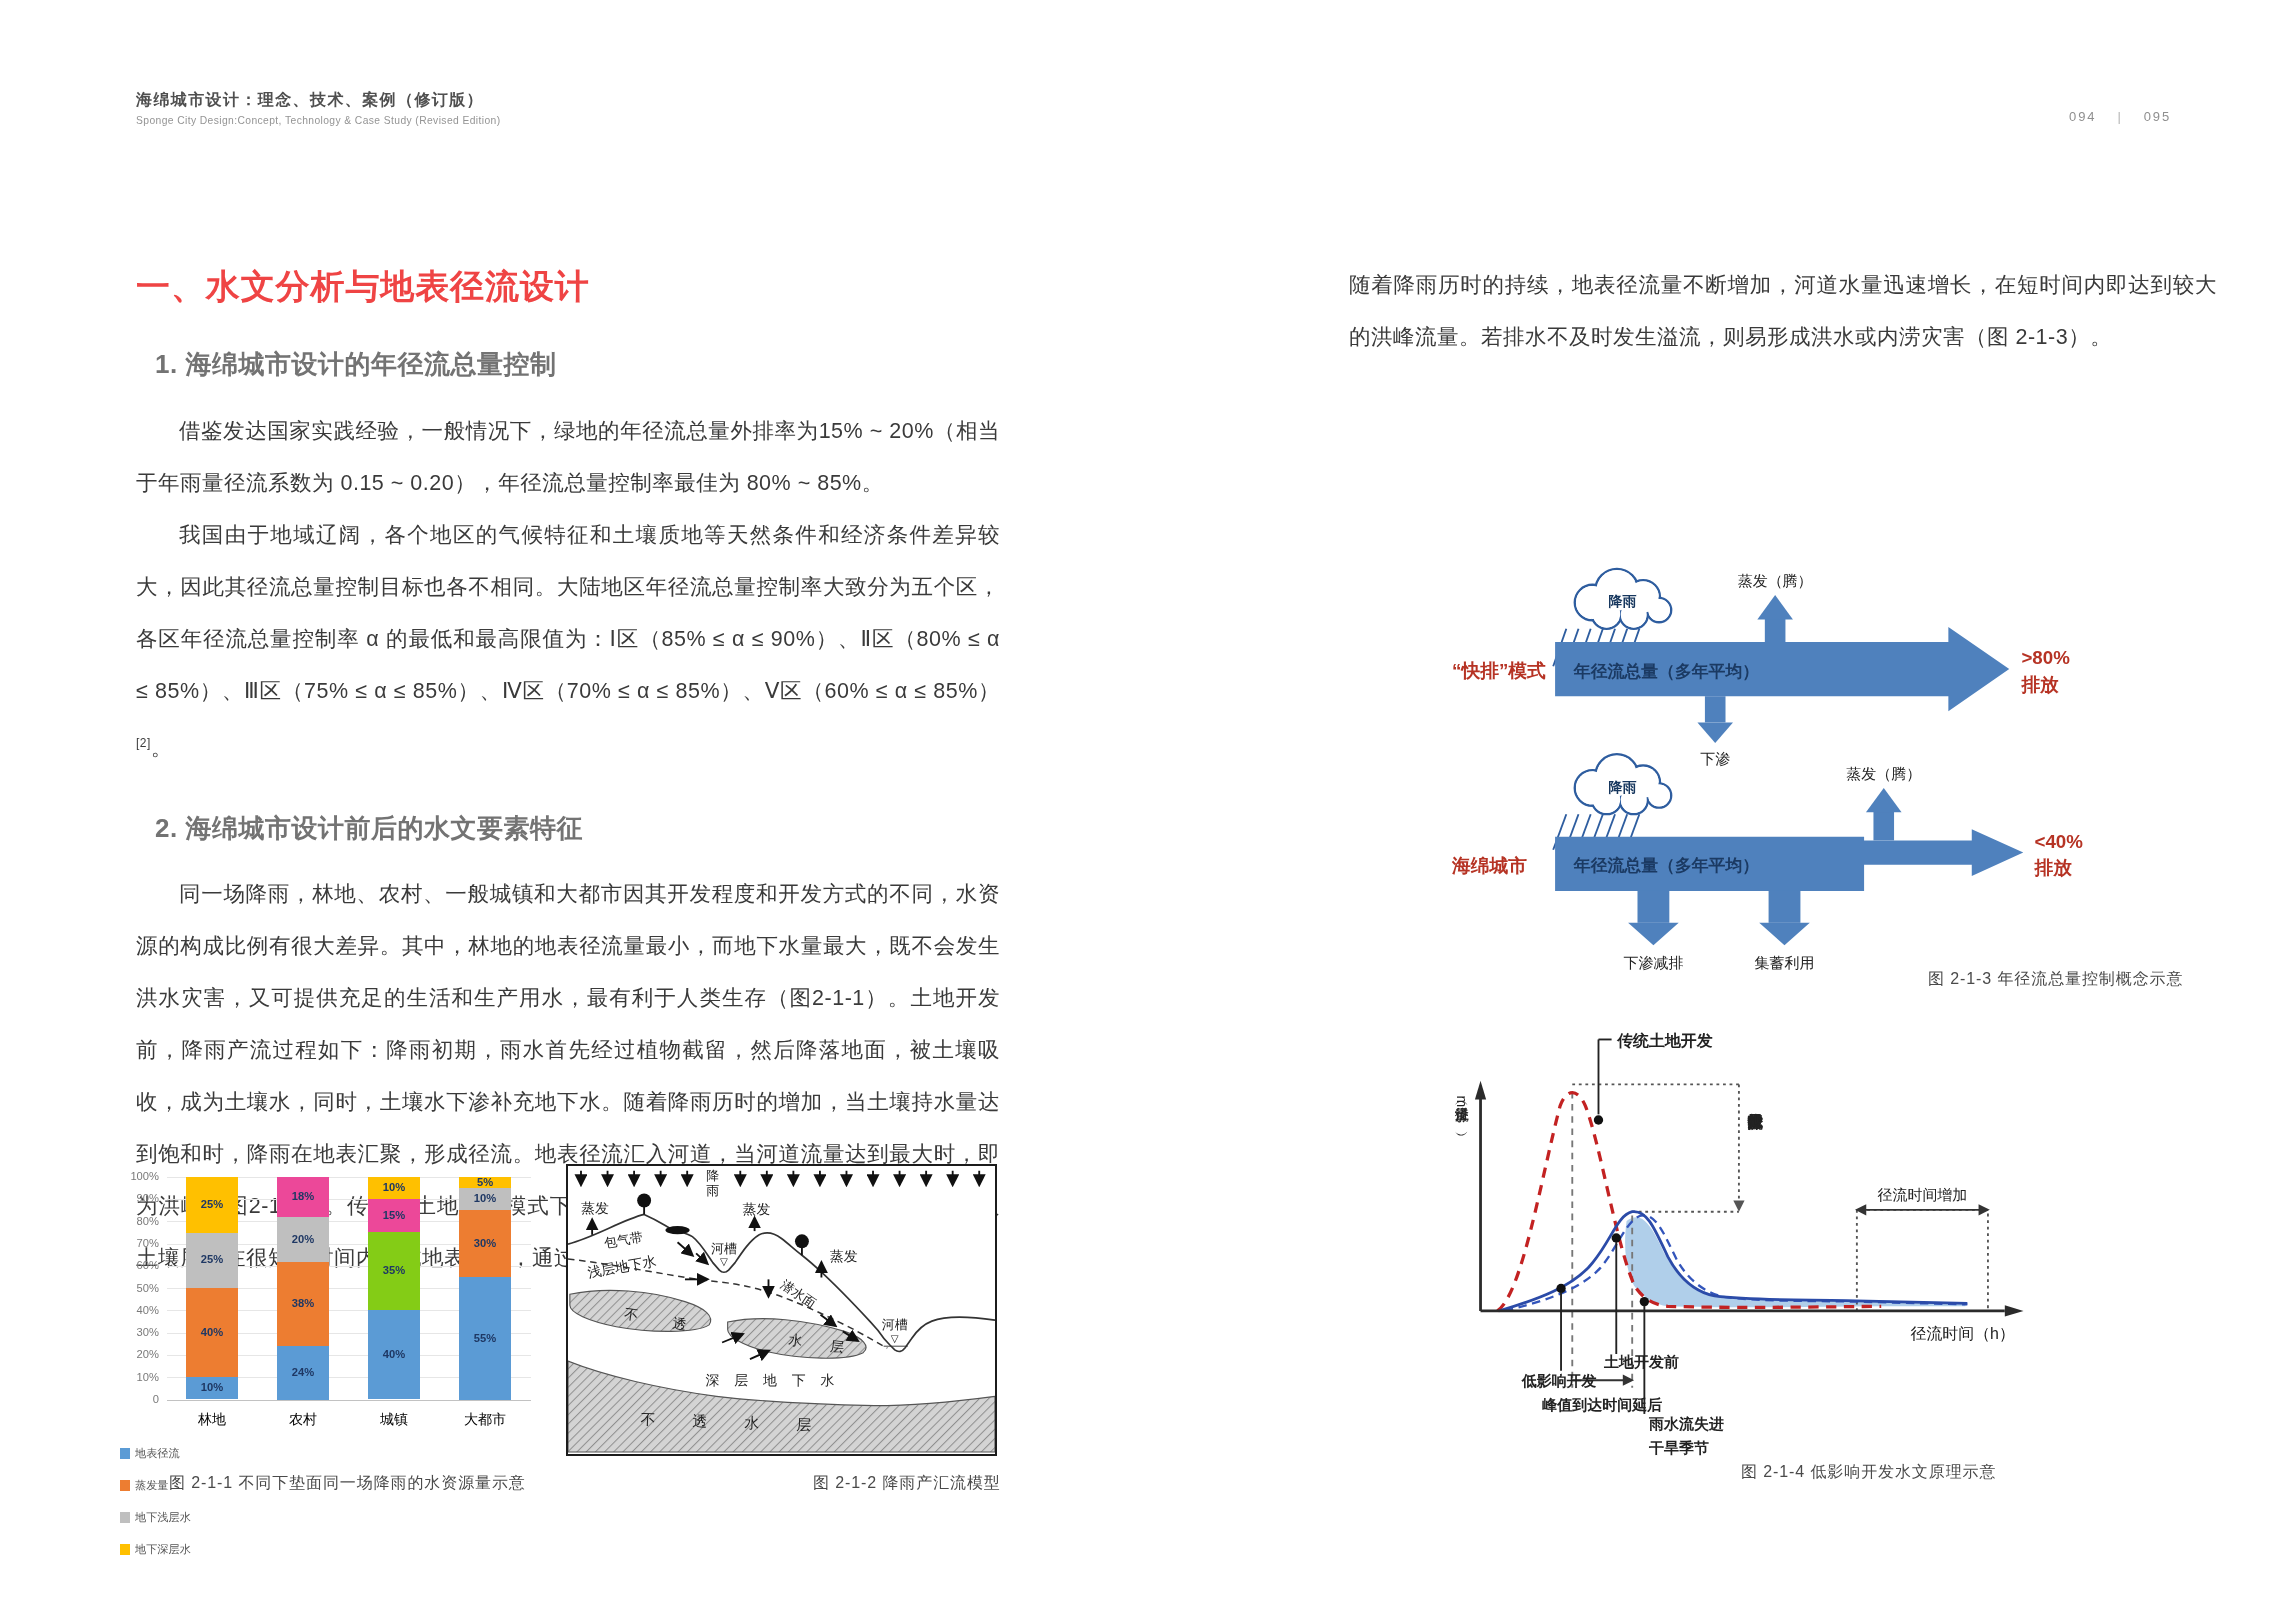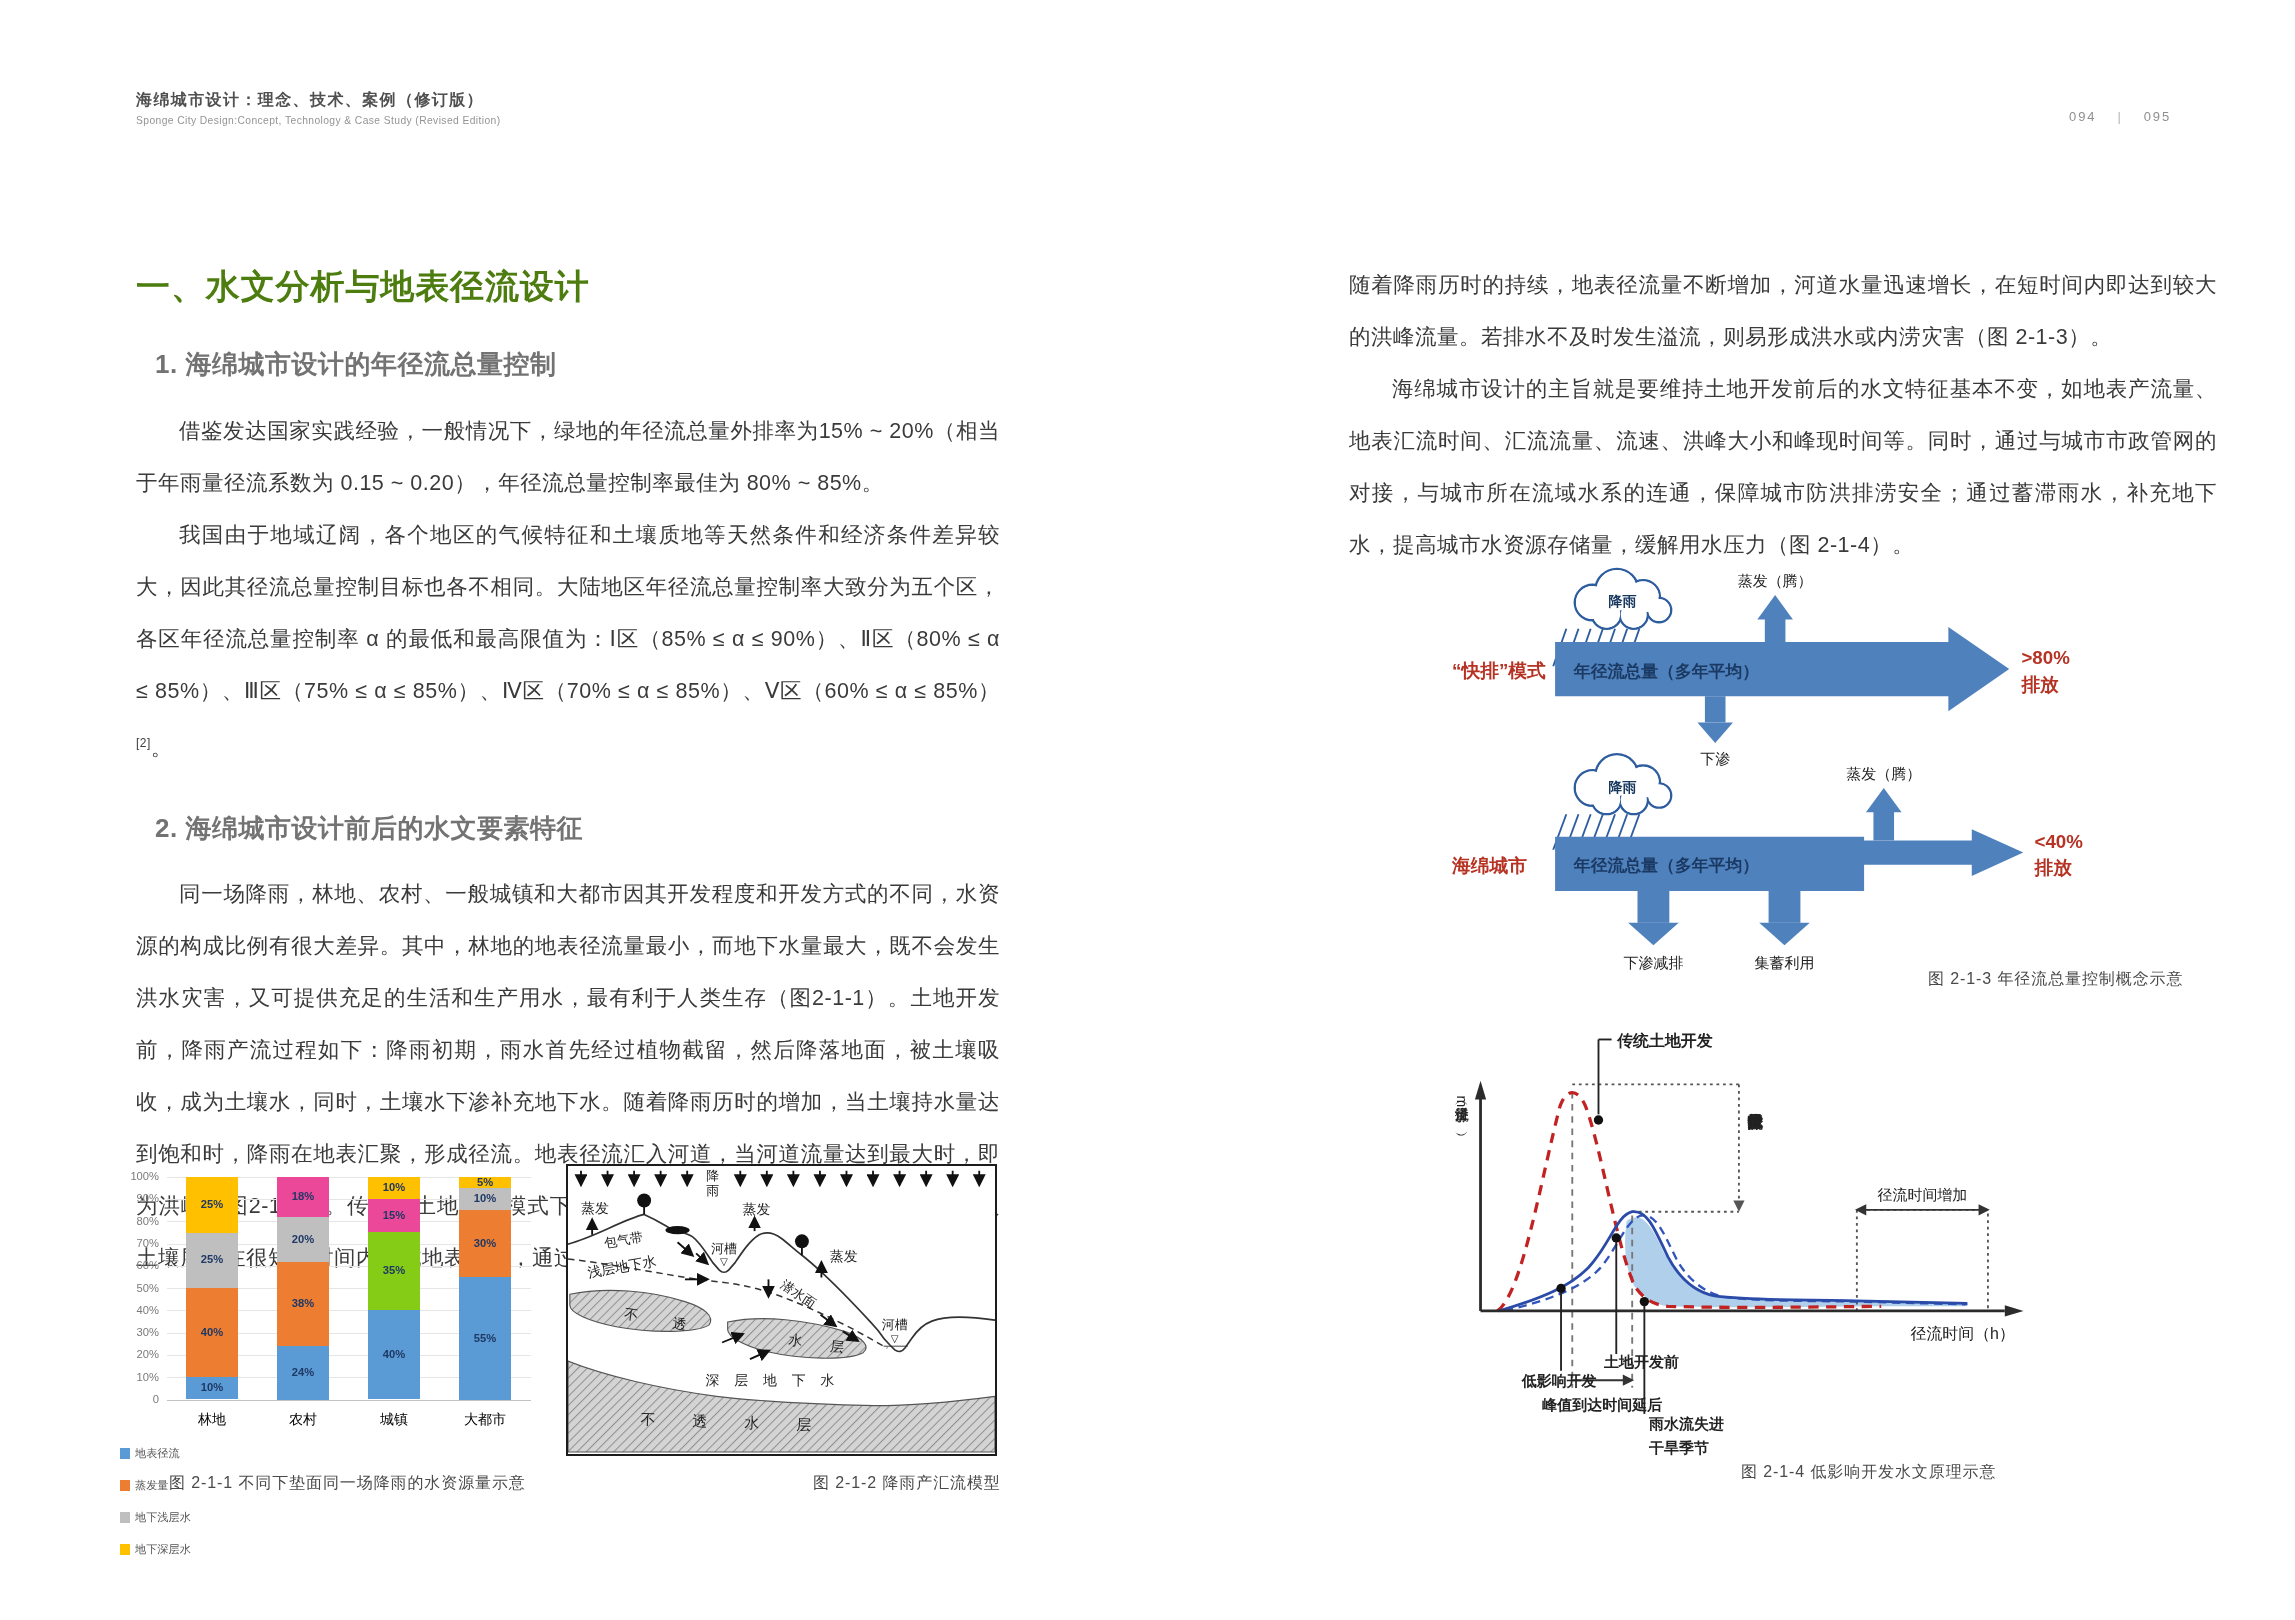--- a/index.html
+++ b/index.html
@@ -9,21 +9,21 @@
   .bookhead{position:absolute;left:136px;top:90px;}
   .book-title{font-size:16px;font-weight:bold;color:#4f4f4f;letter-spacing:1.4px;}
   .book-sub{font-size:10.3px;color:#949494;margin-top:3.7px;letter-spacing:0.4px;}
   .pagenums{position:absolute;left:2069px;top:109px;display:flex;gap:21px;
             font-size:13px;color:#8f8f8f;letter-spacing:1.9px;text-align:right;}
   .pagenums .sep{color:#b5b5b5;}
   
   .col{position:absolute;width:864px;}
   .col-left{left:136px;top:264px;}
   .col-right{left:1349px;top:259px;width:868px;}
-  h1.doc-title{font-size:34px;font-weight:bold;color:#4d7c0f;margin:0;letter-spacing:0.9px;}
+  h1.doc-title{font-size:34px;font-weight:bold;color:#ef4444;margin:0;letter-spacing:0.9px;}
   h2.sec{font-size:26px;font-weight:bold;color:#737373;margin:37px 0 22.5px 19px;letter-spacing:0.5px;}
   p.body{font-size:21.5px;line-height:52px;margin:0;text-align:justify;text-indent:2em;
          color:#3a3a3a;letter-spacing:0.5px;}
   p.body.noindent{text-indent:0;}
   p.body sup{font-size:12px;}
   .caption{position:absolute;font-size:16px;color:#4a4a4a;letter-spacing:0.9px;white-space:nowrap;}
   
   #fig211-chart{position:absolute;left:120px;top:1171px;width:423px;height:292px;}
   #fig211-chart .grid{position:absolute;height:0.9px;background:#e6e6e6;}
   #fig211-chart .axis{position:absolute;height:0.9px;background:#c2c2c2;}
@@ -59,21 +59,20 @@
     <h1 class="doc-title">一、水文分析与地表径流设计</h1>
     <h2 class="sec">1. 海绵城市设计的年径流总量控制</h2>
     <p class="body">借鉴发达国家实践经验，一般情况下，绿地的年径流总量外排率为15% ~ 20%（相当于年雨量径流系数为 0.15 ~ 0.20），年径流总量控制率最佳为 80% ~ 85%。</p>
     <p class="body"><span>我国由于地域辽阔，各个地区的气候特征和土壤质地等天然条件和经济条件差异较大，因此其径流总量控制目标也各不相同。大陆地区年径流总量控制率大致分为五个区，各区年径流总量控制率 α 的最低和最高限值为：Ⅰ区（85% ≤ α ≤ 90%）、Ⅱ区（80% ≤ α ≤ 85%）、Ⅲ区（75% ≤ α ≤ 85%）、Ⅳ区（70% ≤ α ≤ 85%）、Ⅴ区（60% ≤ α ≤ 85%）</span><sup>[2]</sup><span>。</span></p>
     <h2 class="sec">2. 海绵城市设计前后的水文要素特征</h2>
     <p class="body">同一场降雨，林地、农村、一般城镇和大都市因其开发程度和开发方式的不同，水资源的构成比例有很大差异。其中，林地的地表径流量最小，而地下水量最大，既不会发生洪水灾害，又可提供充足的生活和生产用水，最有利于人类生存（图2-1-1）。土地开发前，降雨产流过程如下：降雨初期，雨水首先经过植物截留，然后降落地面，被土壤吸收，成为土壤水，同时，土壤水下渗补充地下水。随着降雨历时的增加，当土壤持水量达到饱和时，降雨在地表汇聚，形成径流。地表径流汇入河道，当河道流量达到最大时，即为洪峰（图2-1-2）。传统的土地开发模式下，表土层被大量硬质化，降雨无法下渗进入土壤层，在很短的时间内形成地表径流，通过市政管道迅速汇入河道。</p>
   </div>
 
   <div class="col col-right">
     <p class="body noindent">随着降雨历时的持续，地表径流量不断增加，河道水量迅速增长，在短时间内即达到较大的洪峰流量。若排水不及时发生溢流，则易形成洪水或内涝灾害（图 2-1-3）。</p>
-    <p class="body">海绵城市设计的主旨就是要维持土地开发前后的水文特征基本不变，如地表产流量、地表汇流时间、汇流流量、流速、洪峰大小和峰现时间等。同时，通过与城市市政管网的对接，与城市所在流域水系的连通，保障城市防洪排涝安全；通过蓄滞雨水，补充地下水，提高城市水资源存储量，缓解用水压力（图 2-1-4）。</p>
   </div>
 
   <div id="fig211-chart">
       <div class="ytick" style="left: 0px; top: 222px; width: 39px;">0</div>
       <div class="grid" style="left: 47px; top: 206px; width: 364px;"></div>
       <div class="ytick" style="left: 0px; top: 200px; width: 39px;">10%</div>
       <div class="grid" style="left: 47px; top: 184px; width: 364px;"></div>
       <div class="ytick" style="left: 0px; top: 177px; width: 39px;">20%</div>
       <div class="grid" style="left: 47px; top: 162px; width: 364px;"></div>
       <div class="ytick" style="left: 0px; top: 155px; width: 39px;">30%</div>

